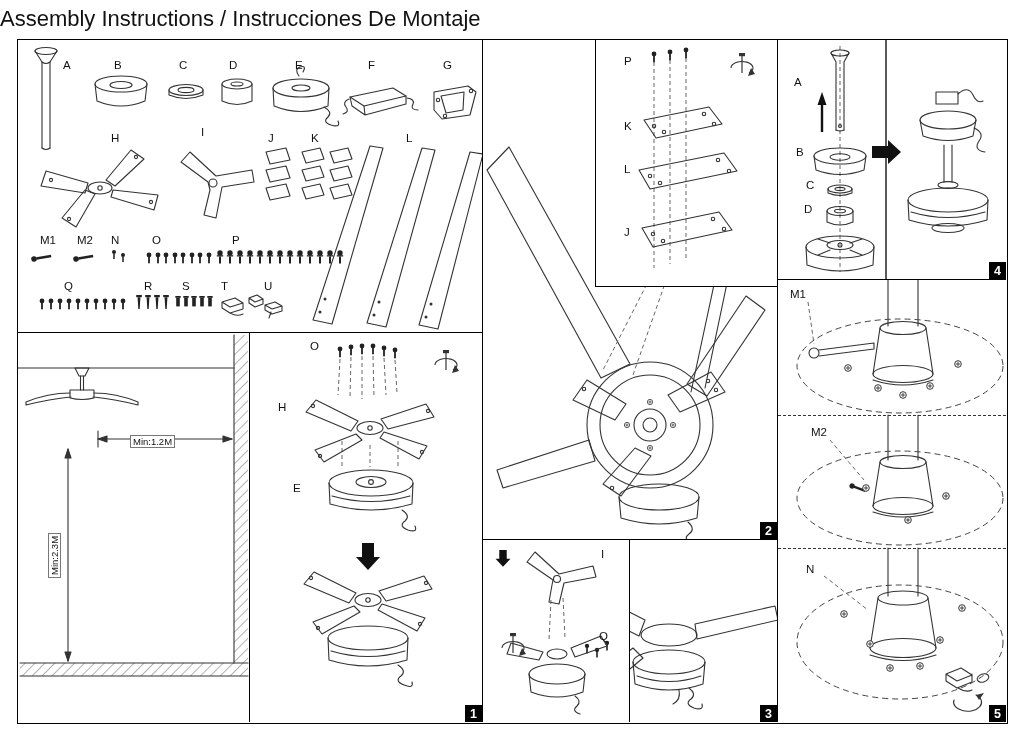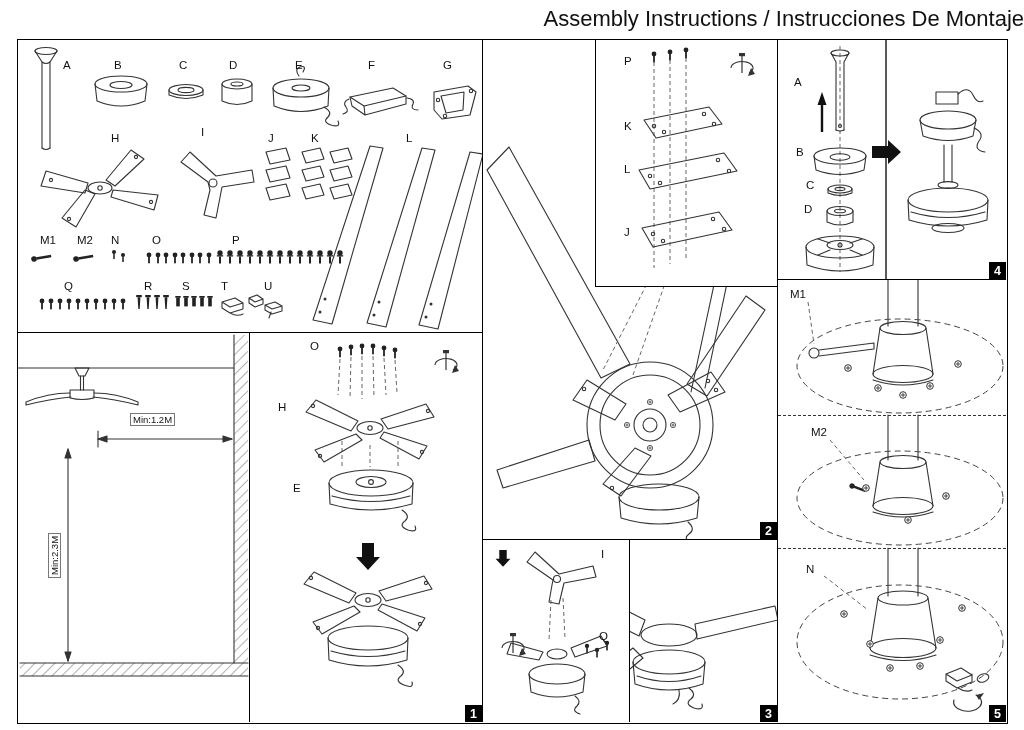--- a/index.html
+++ b/index.html
@@ -1,18 +1,18 @@
 <!DOCTYPE html>
 <html><head>
 <meta charset="utf-8">
 <style>
   *{margin:0;padding:0;box-sizing:border-box}
   html,body{width:1024px;height:730px;background:#fff;font-family:"Liberation Sans","DejaVu Sans",sans-serif}
   body{position:relative;overflow:hidden}
-  .title{position:absolute;left:0;top:6px;width:100%;text-align:right;font-size:22px;color:#111}
+  .title{position:absolute;left:0;top:6px;width:100%;text-align:left;font-size:22px;color:#111}
   .frame{position:absolute;left:17px;top:39px;width:991px;height:685px;border:1.5px solid #000}
   .panel{position:absolute;border:0 solid #000;overflow:hidden}
   .p-parts{left:0;top:0;width:465px;height:293px;border-right-width:1.4px;border-bottom-width:1.4px}
   .p-clear{left:0;top:293px;width:232px;height:389px;border-right-width:1.4px}
   .p-s1{left:232px;top:293px;width:233px;height:389px;border-right-width:1.4px}
   .p-s2{left:465px;top:0;width:295px;height:500px;border-right-width:1.4px;border-bottom-width:1.4px}
   .p-s3{left:465px;top:500px;width:295px;height:182px;border-right-width:1.4px}
   .p-s4{left:760px;top:0;width:228px;height:240px;border-bottom-width:1.4px}
   .p-s5{left:760px;top:240px;width:228px;height:442px}
   .inset2{position:absolute;left:112px;top:0;width:183px;height:247px;background:#fff;border-left:1.4px solid #000;border-bottom:1.4px solid #000;overflow:hidden}
@@ -243,21 +243,21 @@
         <path d="M76 60 Q98 60 120 69 L120 72 Q96 66 75 64"></path>
         <line x1="80" y1="106" x2="214" y2="106"></line>
         <path d="M80 106 l9 -3 v6 z" fill="#333"></path>
         <path d="M214 106 l-9 -3 v6 z" fill="#333"></path>
         <line x1="80" y1="98" x2="80" y2="114"></line>
         <line x1="50" y1="116" x2="50" y2="328"></line>
         <path d="M50 116 l-3 9 h6 z" fill="#333"></path>
         <path d="M50 328 l-3 -9 h6 z" fill="#333"></path>
       </g>
     </svg>
-    <span class="dim" style="left:112px;top:80px">Min:1.2M</span>
+    <span class="dim" style="left:112px;top:102px">Min:1.2M</span>
     <span class="dim vdim" style="left:30px;top:245px">Min:2.3M</span>
   </div>
 
   <div class="panel p-s1">
     <svg width="233" height="389" viewBox="0 0 233 389">
       <g class="dsh">
         <line x1="90" y1="26" x2="88" y2="62"></line>
         <line x1="101" y1="24" x2="100" y2="64"></line>
         <line x1="112" y1="23" x2="112" y2="66"></line>
         <line x1="123" y1="23" x2="124" y2="64"></line>

